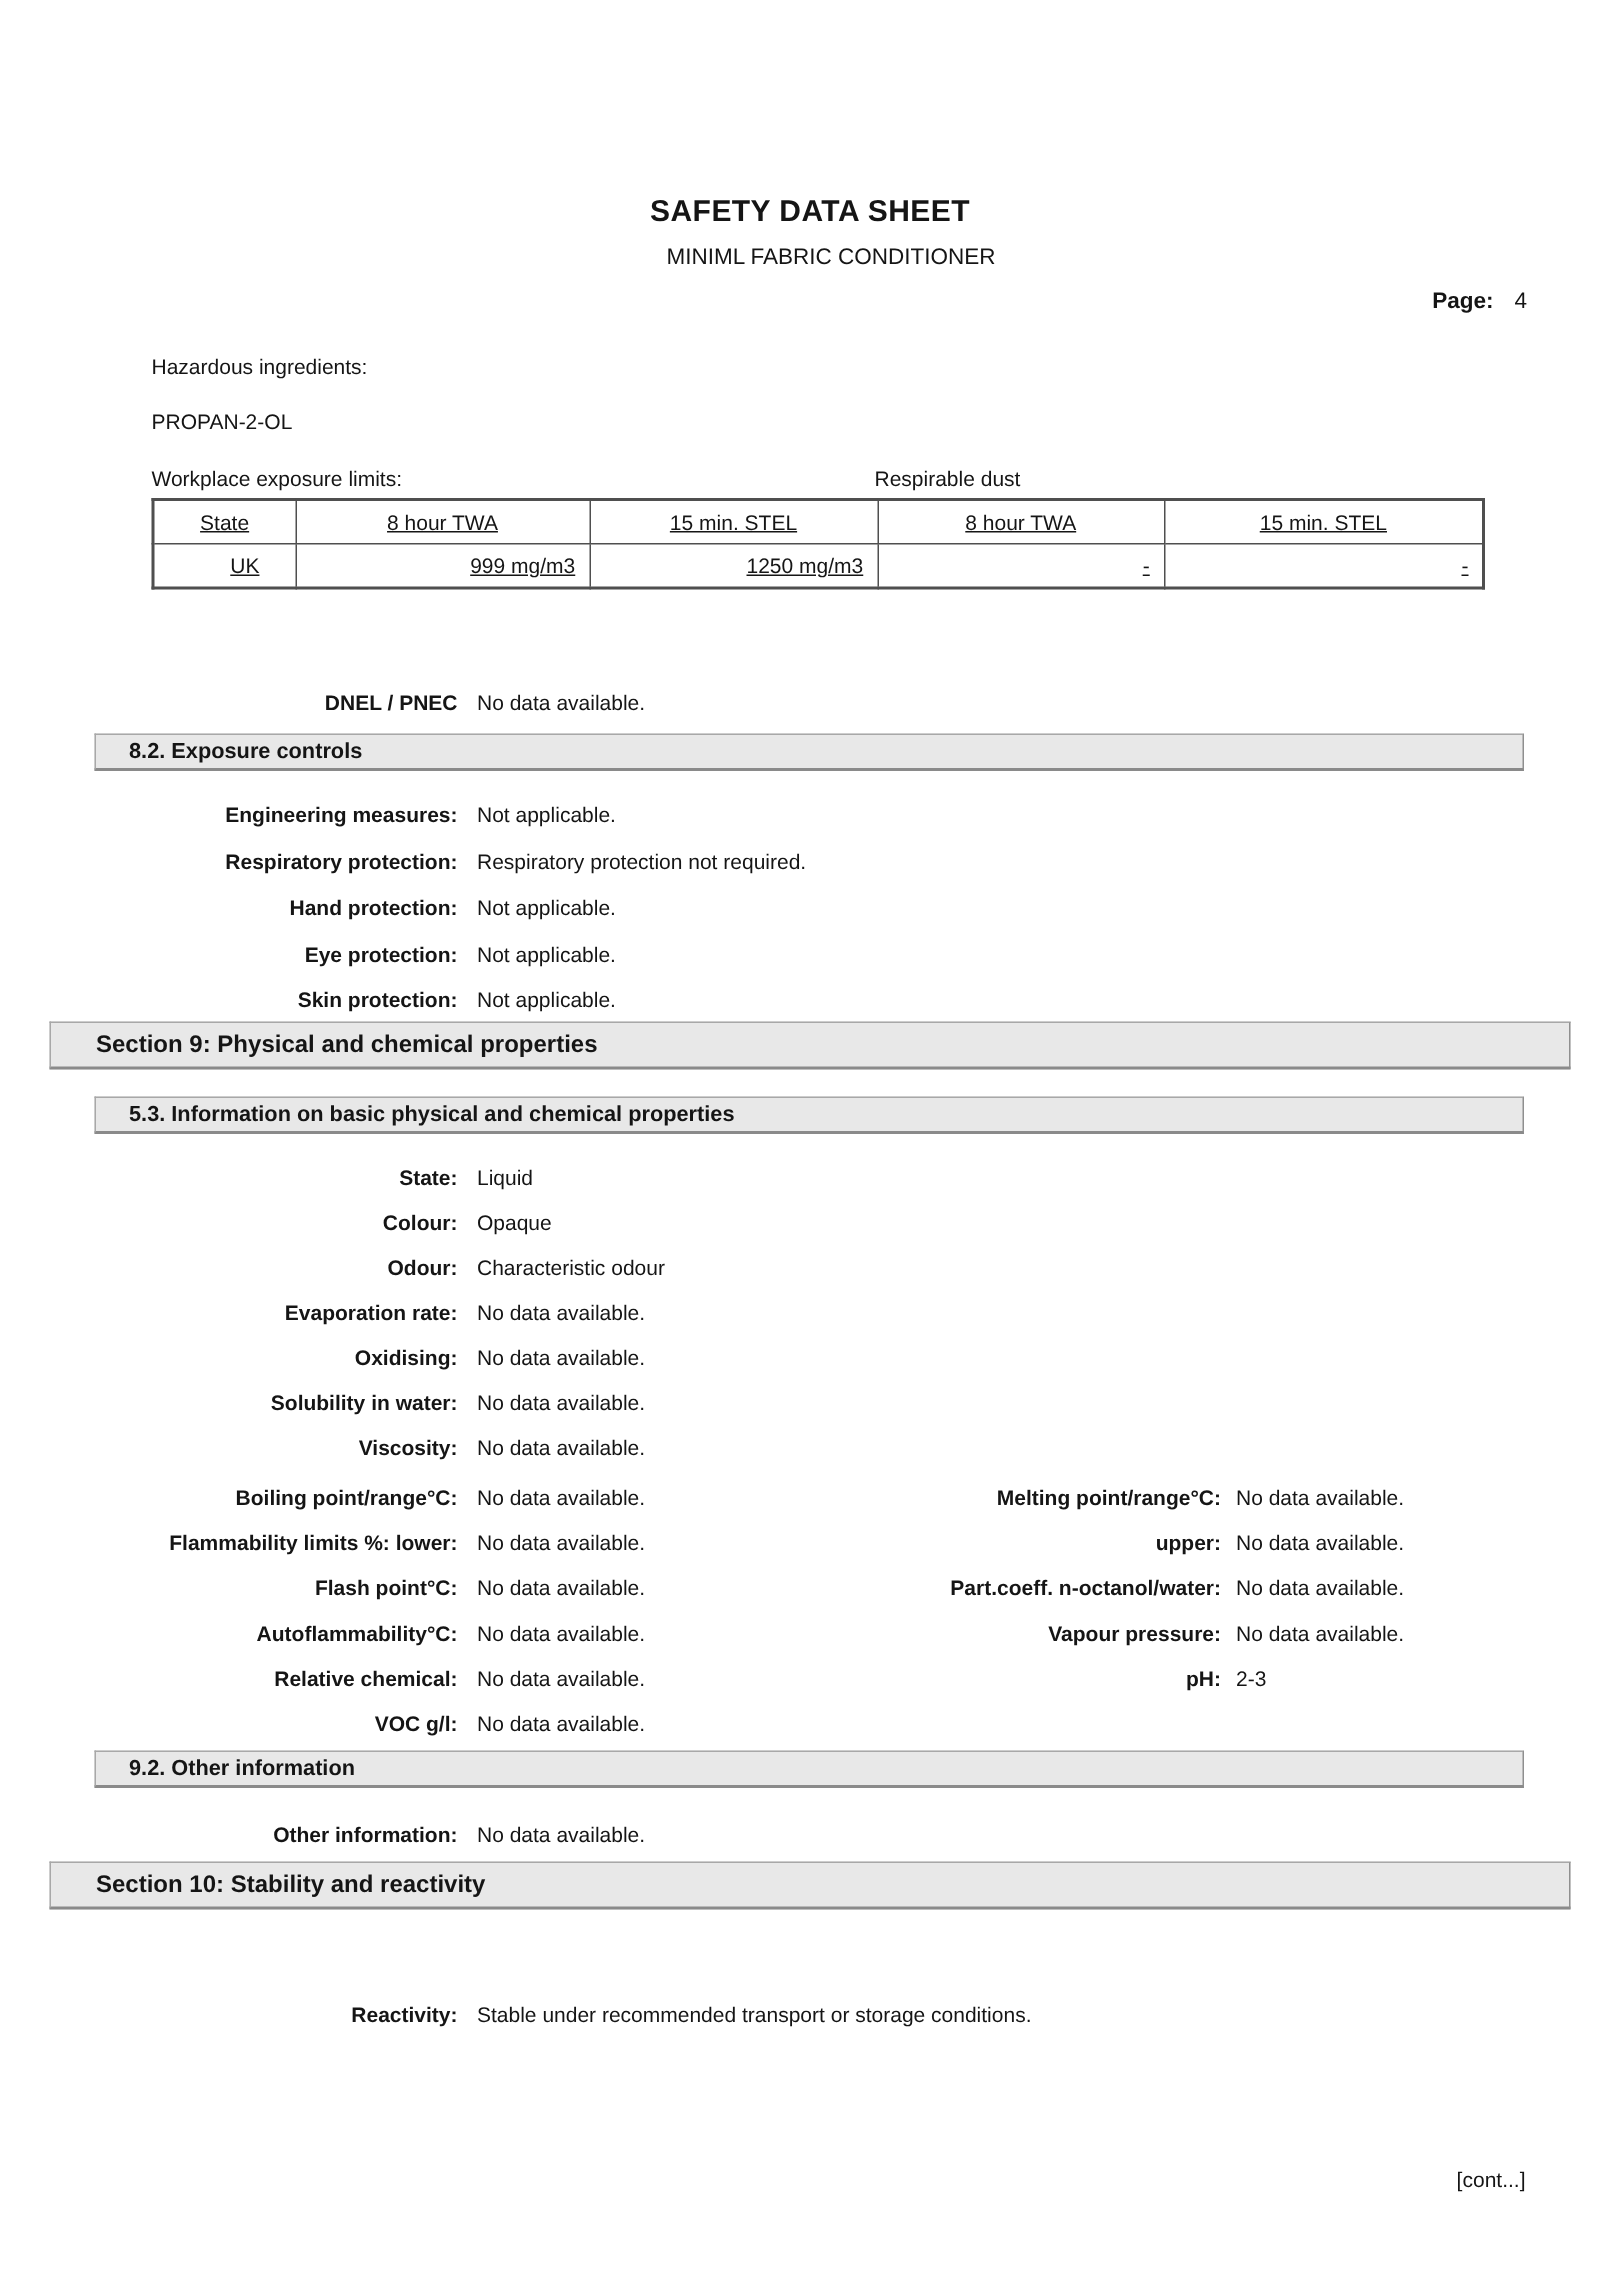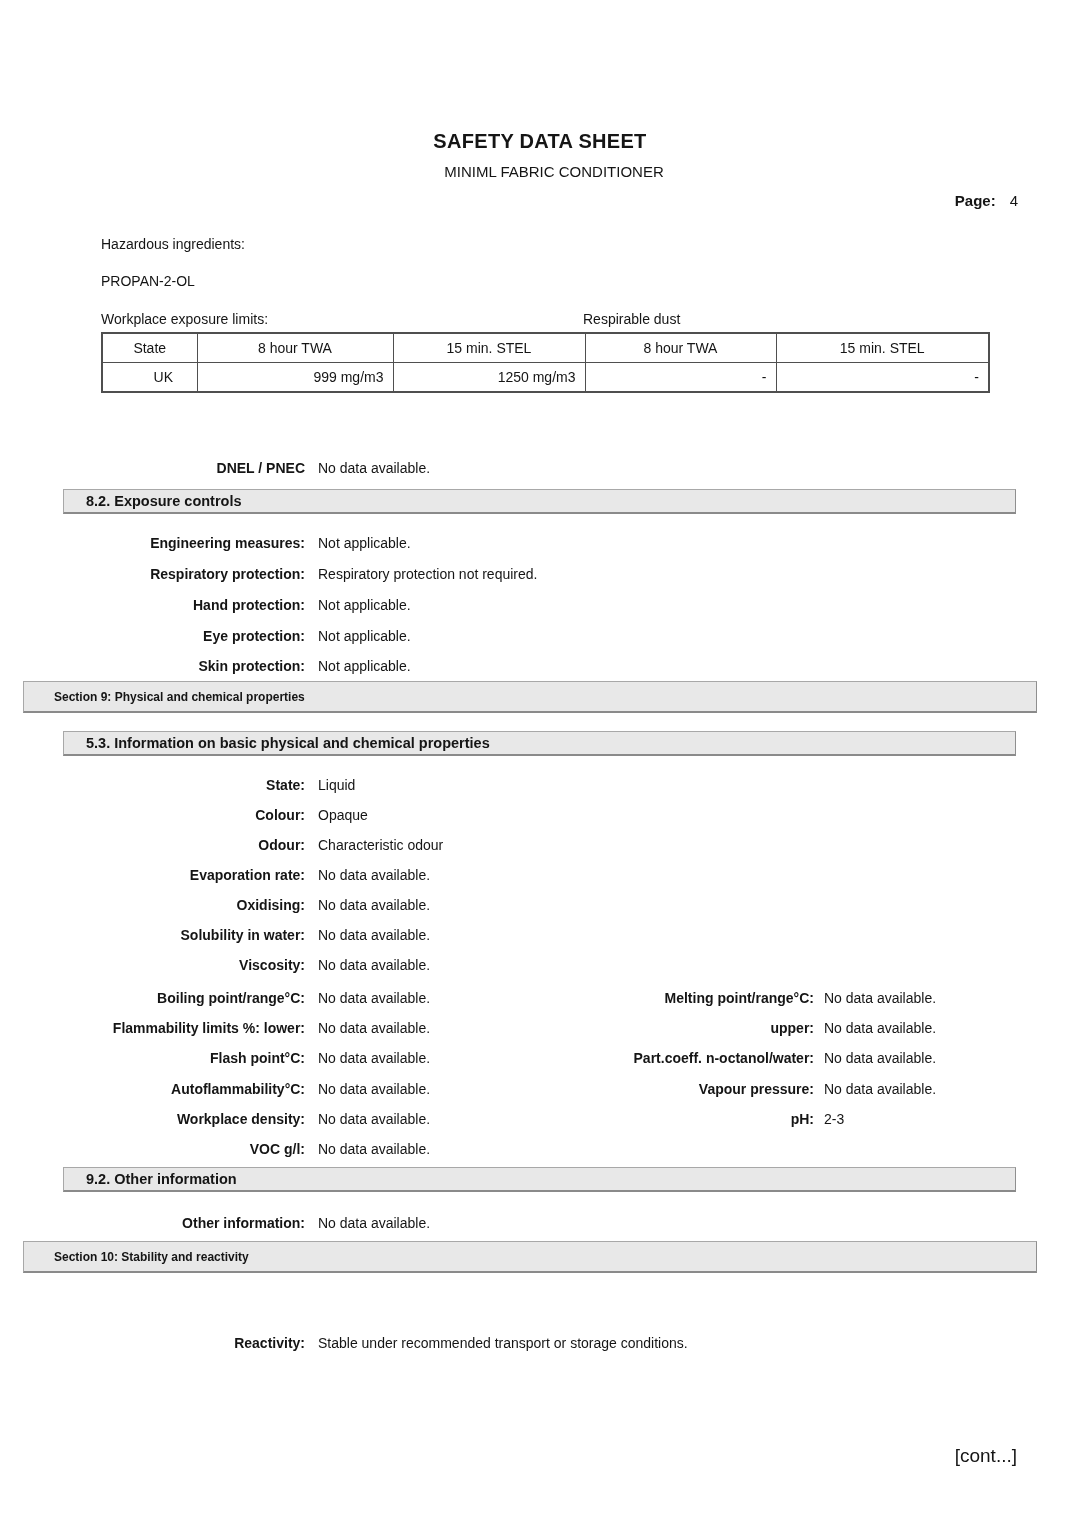--- a/index.html
+++ b/index.html
@@ -22,46 +22,47 @@
 
   .boldline { position:absolute; left:101px; font-size:14px; font-weight:400; }
 
   
   .banner1, .banner2 {
     position:absolute; display:flex; align-items:center;
     background:var(--banner-bg,#e8e8e8);
     border:1px solid #a8a8a8; border-bottom:2px solid #8a8a8a; border-right-color:#8f8f8f;
     box-sizing:border-box; font-weight:700;
   }
-  .banner1 { left:23px; width:1014px; height:32px; padding-left:30px; font-size:12px; }
+  .banner1 { left:33px; width:1014px; height:32px; padding-left:30px; font-size:16px; }
   .banner2 { left:63px; width:953px; height:25px; padding-left:22px; font-size:14.5px; }
 
   
   .row { position:absolute; left:0; width:1080px; height:20px; font-size:14px; }
   .lab   { position:absolute; left:0;   width:305px; text-align:right; font-weight:700; }
   .val   { position:absolute; left:318px; }
   .lab-r { position:absolute; left:509px; width:305px; text-align:right; font-weight:700; }
   .val-r { position:absolute; left:824px; }
 
   
   table.wel {
     position:absolute; top:332px; left:101px;
     border-collapse:collapse; table-layout:fixed;
     border:2px solid var(--table-border,#4f4f4f);
     font-size:14px;
+    text-decoration:underline;
   }
   table.wel td {
     border:1.5px solid var(--table-border,#4f4f4f);
     height:28px; padding:0 9px; overflow:hidden; white-space:nowrap;
   }
   table.wel tr.hdr td { text-align:center; }
   table.wel tr.dat td { text-align:right;padding-left:36px; }
   table.wel tr.dat td.c0 { text-align:center; }
 
-  .cont { position:absolute; top:1445px; right:63px; font-size:19px; }
+  .cont { position:absolute; top:1445px; right:63px; font-size:14px; }
 </style>
 </head>
 <body>
 
 <div class="page">
 
   <div class="title">SAFETY DATA SHEET</div>
   <div class="subtitle">MINIML FABRIC CONDITIONER</div>
   <div class="pageline">
     <span class="pl">Page:</span><span class="pn">4</span>
@@ -175,21 +176,21 @@
     <span class="lab-r">Part.coeff. n-octanol/water:</span>
     <span class="val-r">No data available.</span>
   </div>
   <div class="row" style="top:1081px">
     <span class="lab">Autoflammability°C:</span>
     <span class="val">No data available.</span>
     <span class="lab-r">Vapour pressure:</span>
     <span class="val-r">No data available.</span>
   </div>
   <div class="row" style="top:1111px">
-    <span class="lab">Workplace density:</span>
+    <span class="lab">Relative chemical:</span>
     <span class="val">No data available.</span>
     <span class="lab-r">pH:</span>
     <span class="val-r">2-3</span>
   </div>
   <div class="row" style="top:1141px">
     <span class="lab">VOC g/l:</span>
     <span class="val">No data available.</span>
   </div>
 
   <div class="banner2" style="top:1167px">9.2. Other information</div>

